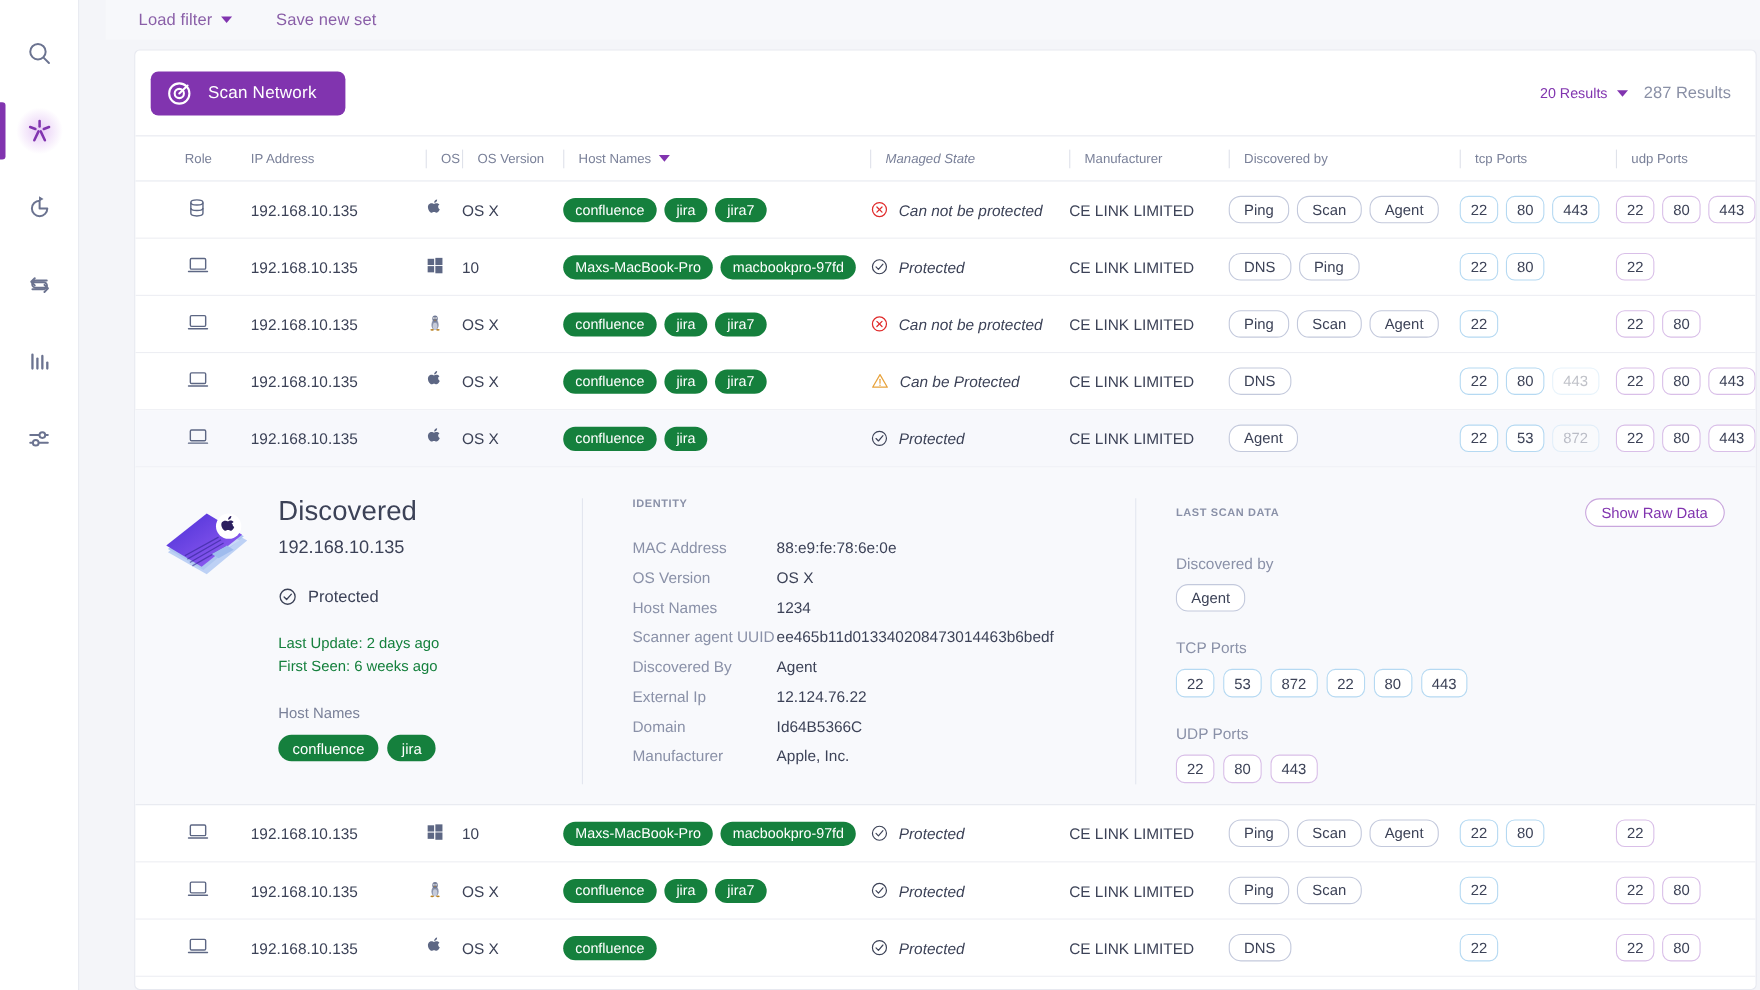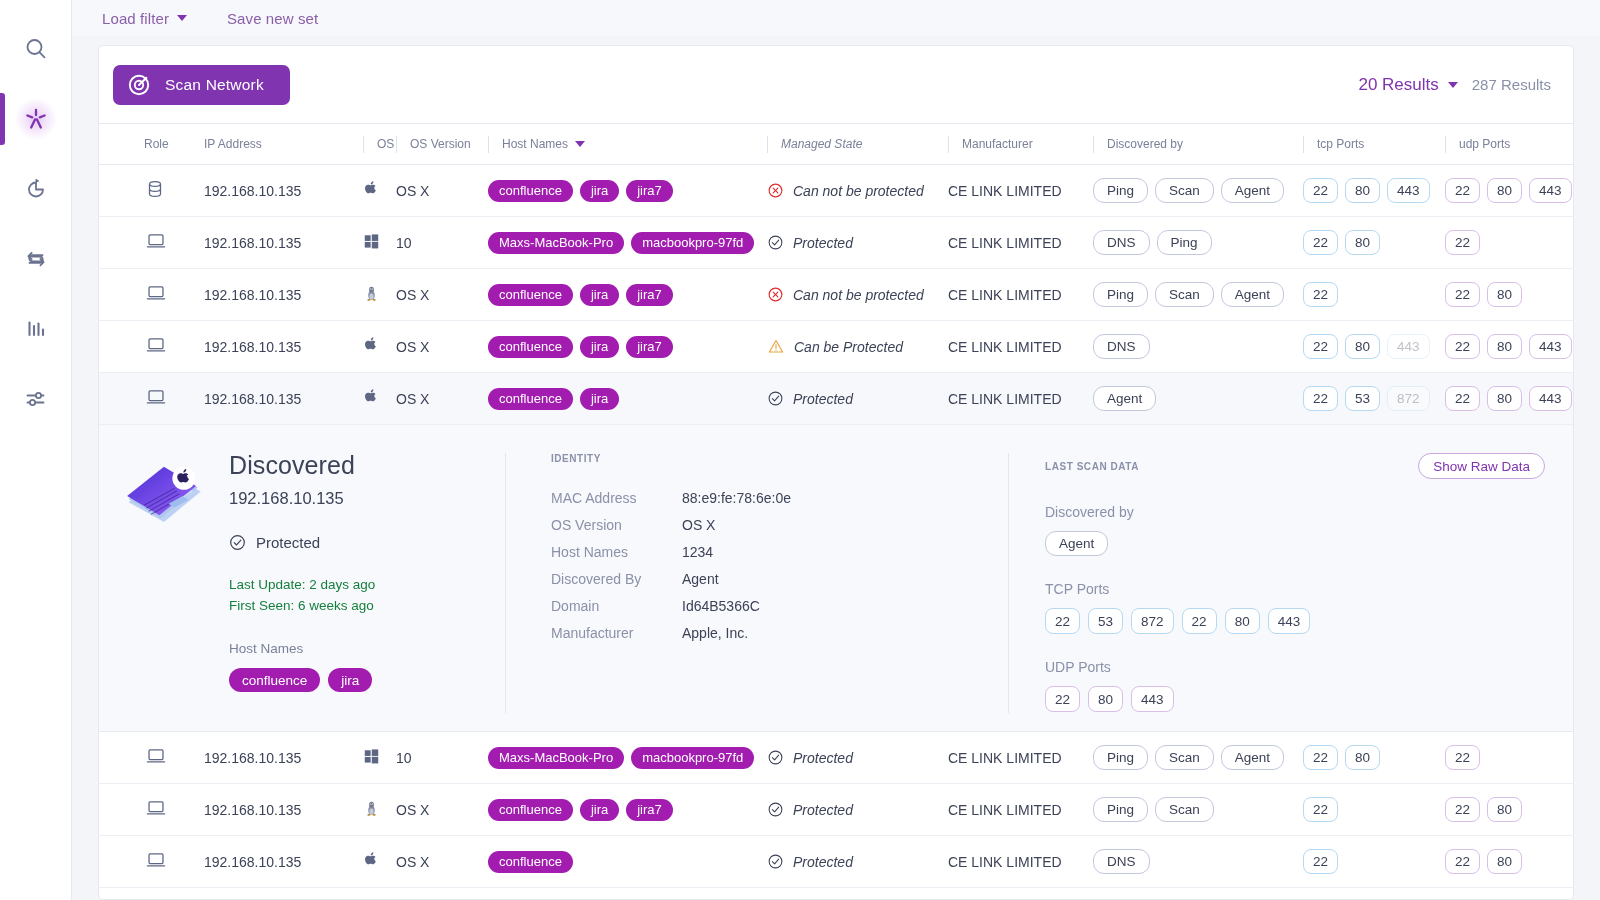--- a/index.html
+++ b/index.html
@@ -3,21 +3,21 @@
 <meta charset="utf-8">
 <style>
   * { box-sizing: border-box; margin: 0; padding: 0; }
   html, body {
     width: 1600px; height: 900px;
     font-family: "Liberation Sans", sans-serif;
     background: #f4f5f9;
     overflow: hidden;
     color: #3c4257;
   }
-  .app { display: flex; width: 1600px; height: 880px; }
+  .app { display: flex; width: 1600px; height: 880px; gap: 24px; }
 
   
   .sidebar {
     width: 72px; flex: 0 0 72px; height: 900px;
     background: #ffffff;
     border-right: 1px solid #e7e9f0;
     display: flex; flex-direction: column; align-items: center;
     padding-top: 14px;
     position: relative;
   }
@@ -84,21 +84,21 @@
     background: #8134af; color: #fff;
     border: none; border-radius: 7px;
     height: 40px; padding: 0 26px 0 14px;
     font-size: 15.5px; font-family: inherit;
     cursor: pointer;
   }
   .scan-btn .lbl { letter-spacing: .2px; }
   .head-right { margin-left: auto; display: flex; align-items: center; gap: 14px; }
   .results-sel {
     display: flex; align-items: center; gap: 9px;
-    color: #8134af; font-size: 17px; cursor: pointer;
+    color: #8134af; font-size: 13px; cursor: pointer;
   }
   .results-total { color: #8a90a6; font-size: 15px; }
 
   
   .thead {
     height: 41px; flex: 0 0 41px;
     display: flex; align-items: center;
     border-bottom: 1px solid #e7e9f0;
     font-size: 12px; color: #7a8199;
   }
@@ -126,21 +126,21 @@
   .thead .sep { border-left: 1px solid #dfe2ea; padding-left: 13px; height: 17px; display: flex; align-items: center; }
   .sortcaret {
     width: 0; height: 0; margin-left: 7px;
     border-left: 5px solid transparent;
     border-right: 5px solid transparent;
     border-top: 6px solid #8134af;
     display: inline-block; vertical-align: middle;
   }
 
   .chip {
-    background: #a21caf; color: #fff;
+    background: #15803d; color: #fff;
     border-radius: 11px; height: 22px;
     padding: 0 11px; font-size: 13px;
     display: inline-flex; align-items: center;
     white-space: nowrap;
   }
   .pill {
     border: 1px solid #c3c9dc; color: #3c4257;
     background: #fff; border-radius: 11px;
     height: 25px; padding: 0 13px; font-size: 13.5px;
     display: inline-flex; align-items: center;
@@ -589,22 +589,30 @@
      </div>
               <div class="kv-row">
        <div class="kv-k">OS Version</div>
        <div class="kv-v">OS X</div>
      </div>
               <div class="kv-row">
        <div class="kv-k">Host Names</div>
        <div class="kv-v">1234</div>
      </div>
               <div class="kv-row">
+       <div class="kv-k">Scanner agent UUID</div>
+       <div class="kv-v">ee465b11d013340208473014463b6bedf</div>
+     </div>
+              <div class="kv-row">
        <div class="kv-k">Discovered By</div>
        <div class="kv-v">Agent</div>
+     </div>
+              <div class="kv-row">
+       <div class="kv-k">External Ip</div>
+       <div class="kv-v">12.124.76.22</div>
      </div>
               <div class="kv-row">
        <div class="kv-k">Domain</div>
        <div class="kv-v">Id64B5366C</div>
      </div>
               <div class="kv-row">
        <div class="kv-k">Manufacturer</div>
        <div class="kv-v">Apple, Inc.</div>
      </div>
             </div>

